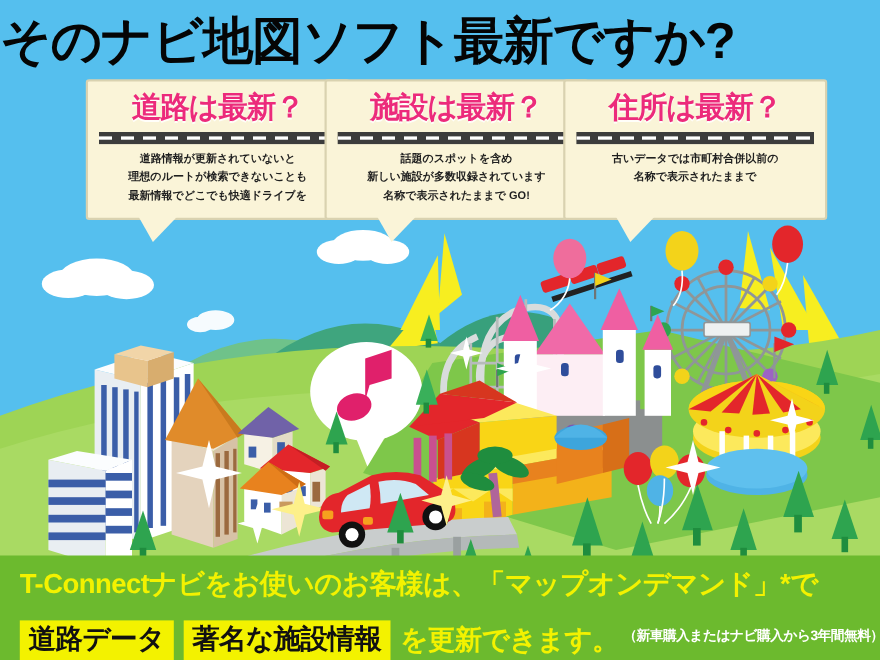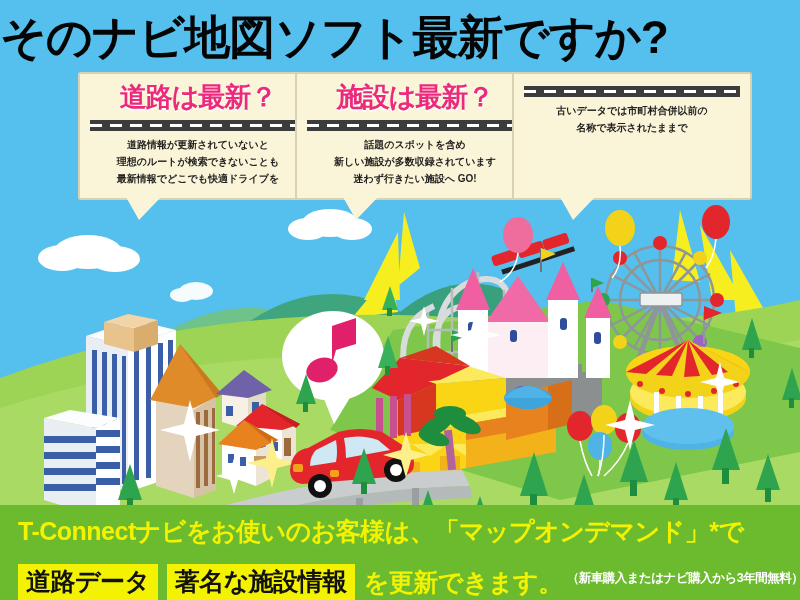--- a/index.html
+++ b/index.html
@@ -574,24 +574,25 @@
     <div class="bubble-line">道路情報が更新されていないと</div>
     <div class="bubble-line">理想のルートが検索できないことも</div>
     <div class="bubble-line">最新情報でどこでも快適ドライブを</div>
   </div>
 
   <div class="bubble b2">
     <div class="bubble-title">施設は最新？</div>
     <div class="road-divider"></div>
     <div class="bubble-line">話題のスポットを含め</div>
     <div class="bubble-line">新しい施設が多数収録されています</div>
-    <div class="bubble-line">迷わず行きたい施設へ GO!</div>
+    <div class="bubble-line">名称で表示されたままで GO!</div>
   </div>
 
   <div class="bubble b3">
+    <div class="bubble-title">住所は最新？</div>
     <div class="road-divider"></div>
     <div class="bubble-line">古いデータでは市町村合併以前の</div>
     <div class="bubble-line">名称で表示されたままで</div>
   </div>
 
   <div class="banner">
     <div class="banner-line1">T-Connectナビをお使いのお客様は、「マップオンデマンド」*で</div>
     <div class="banner-line2">
       <span class="chip">道路データ</span>
       <span class="chip">著名な施設情報</span>

